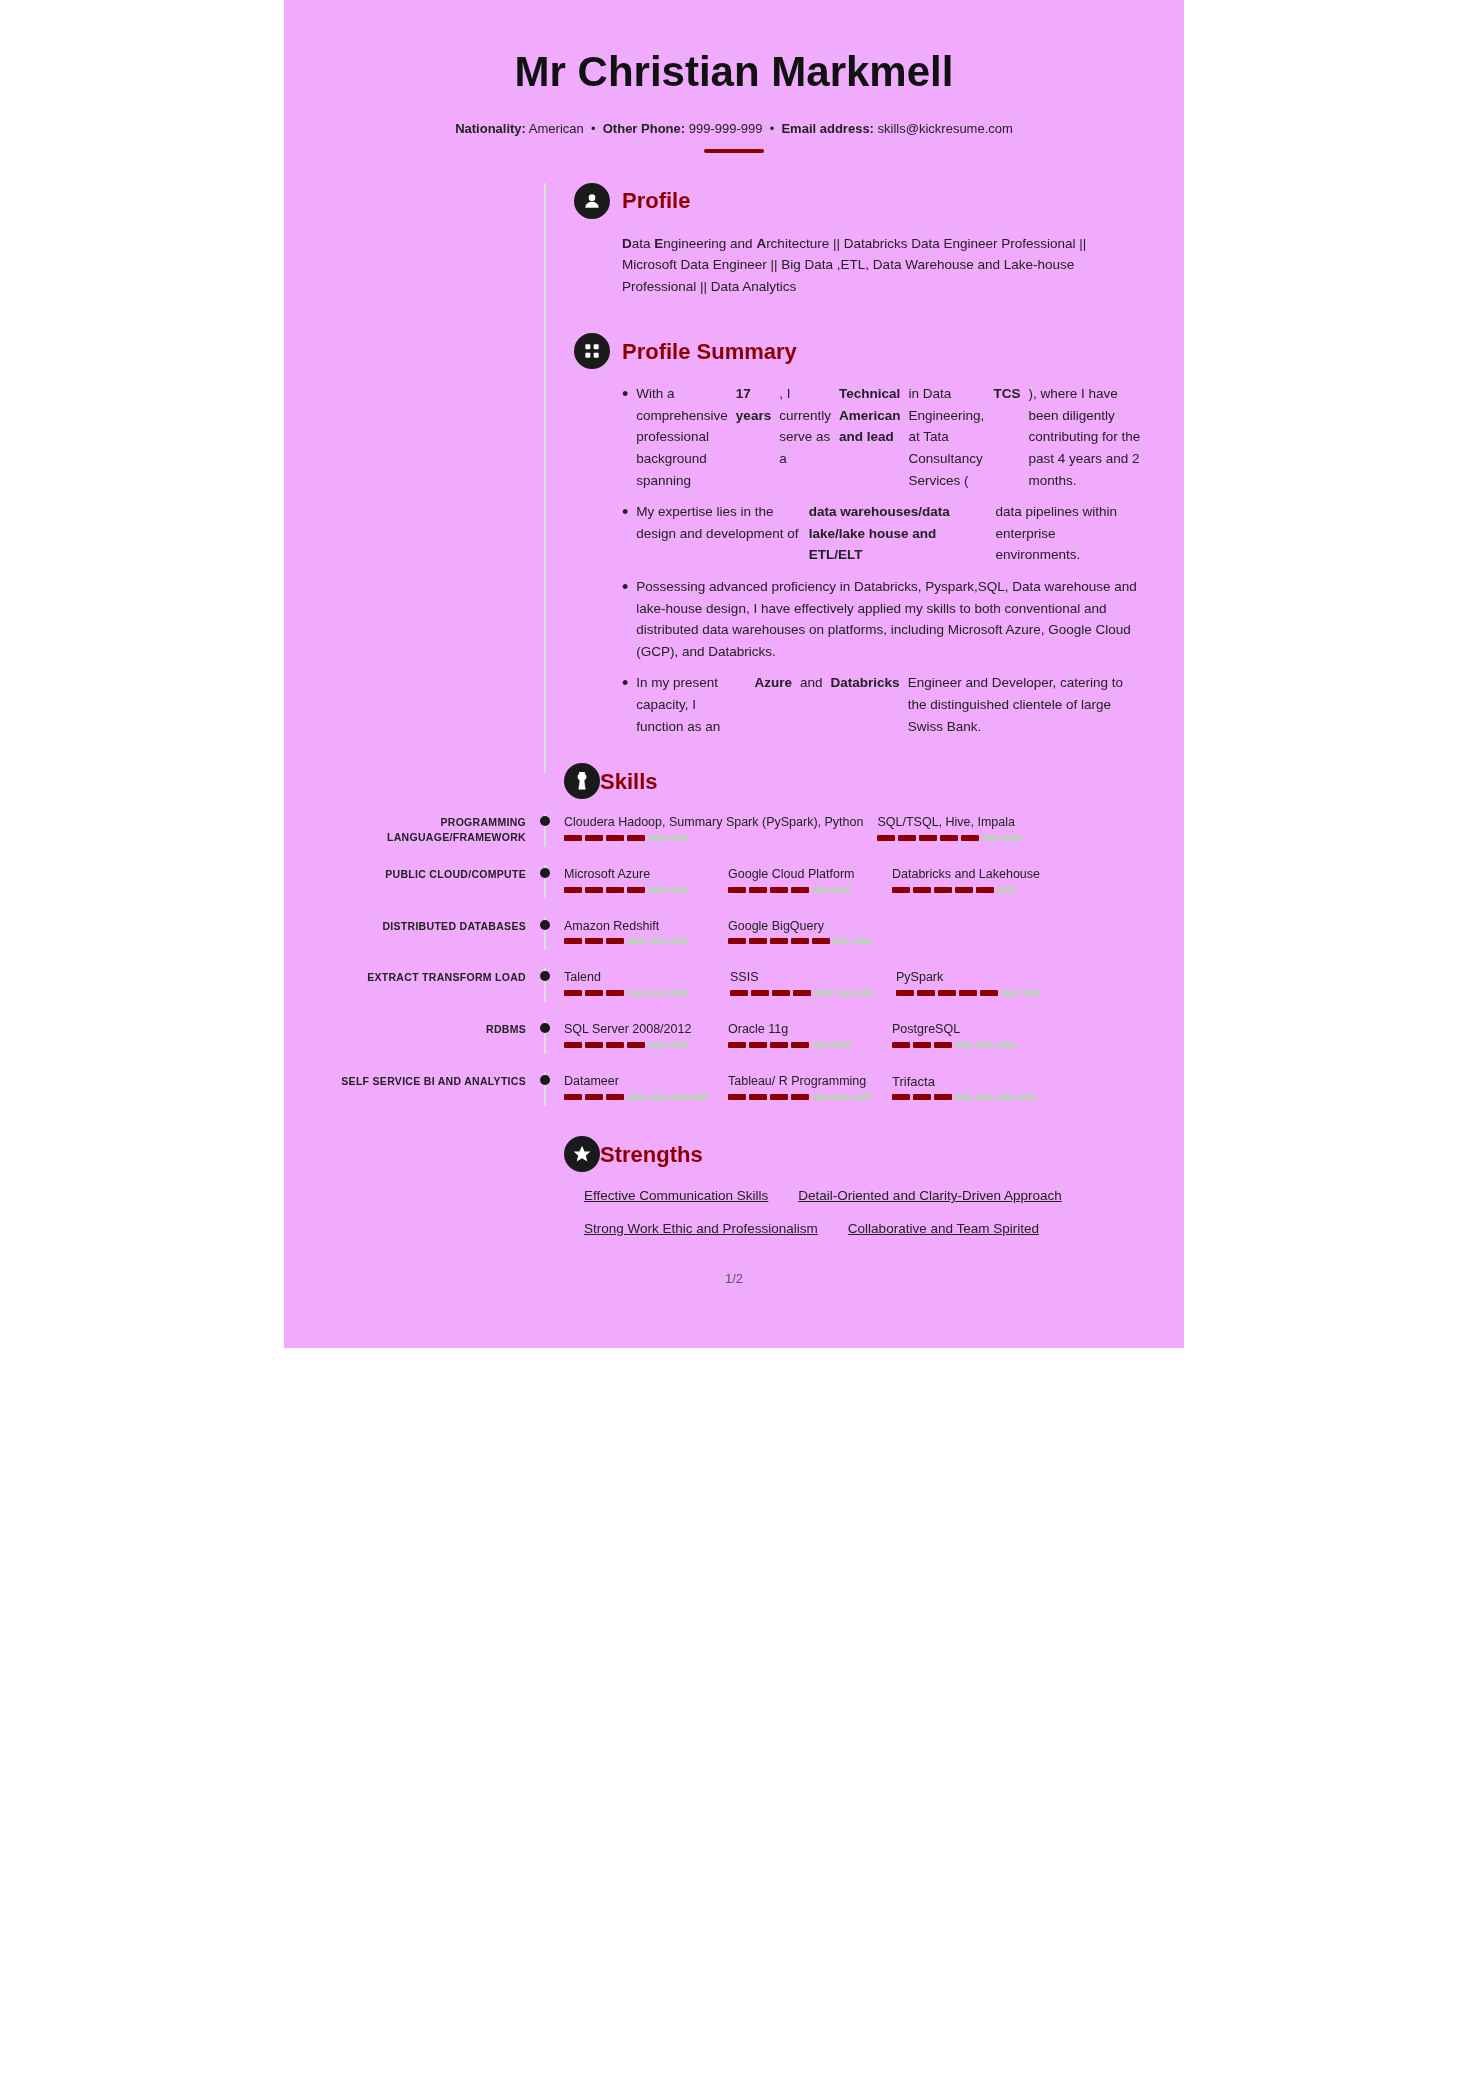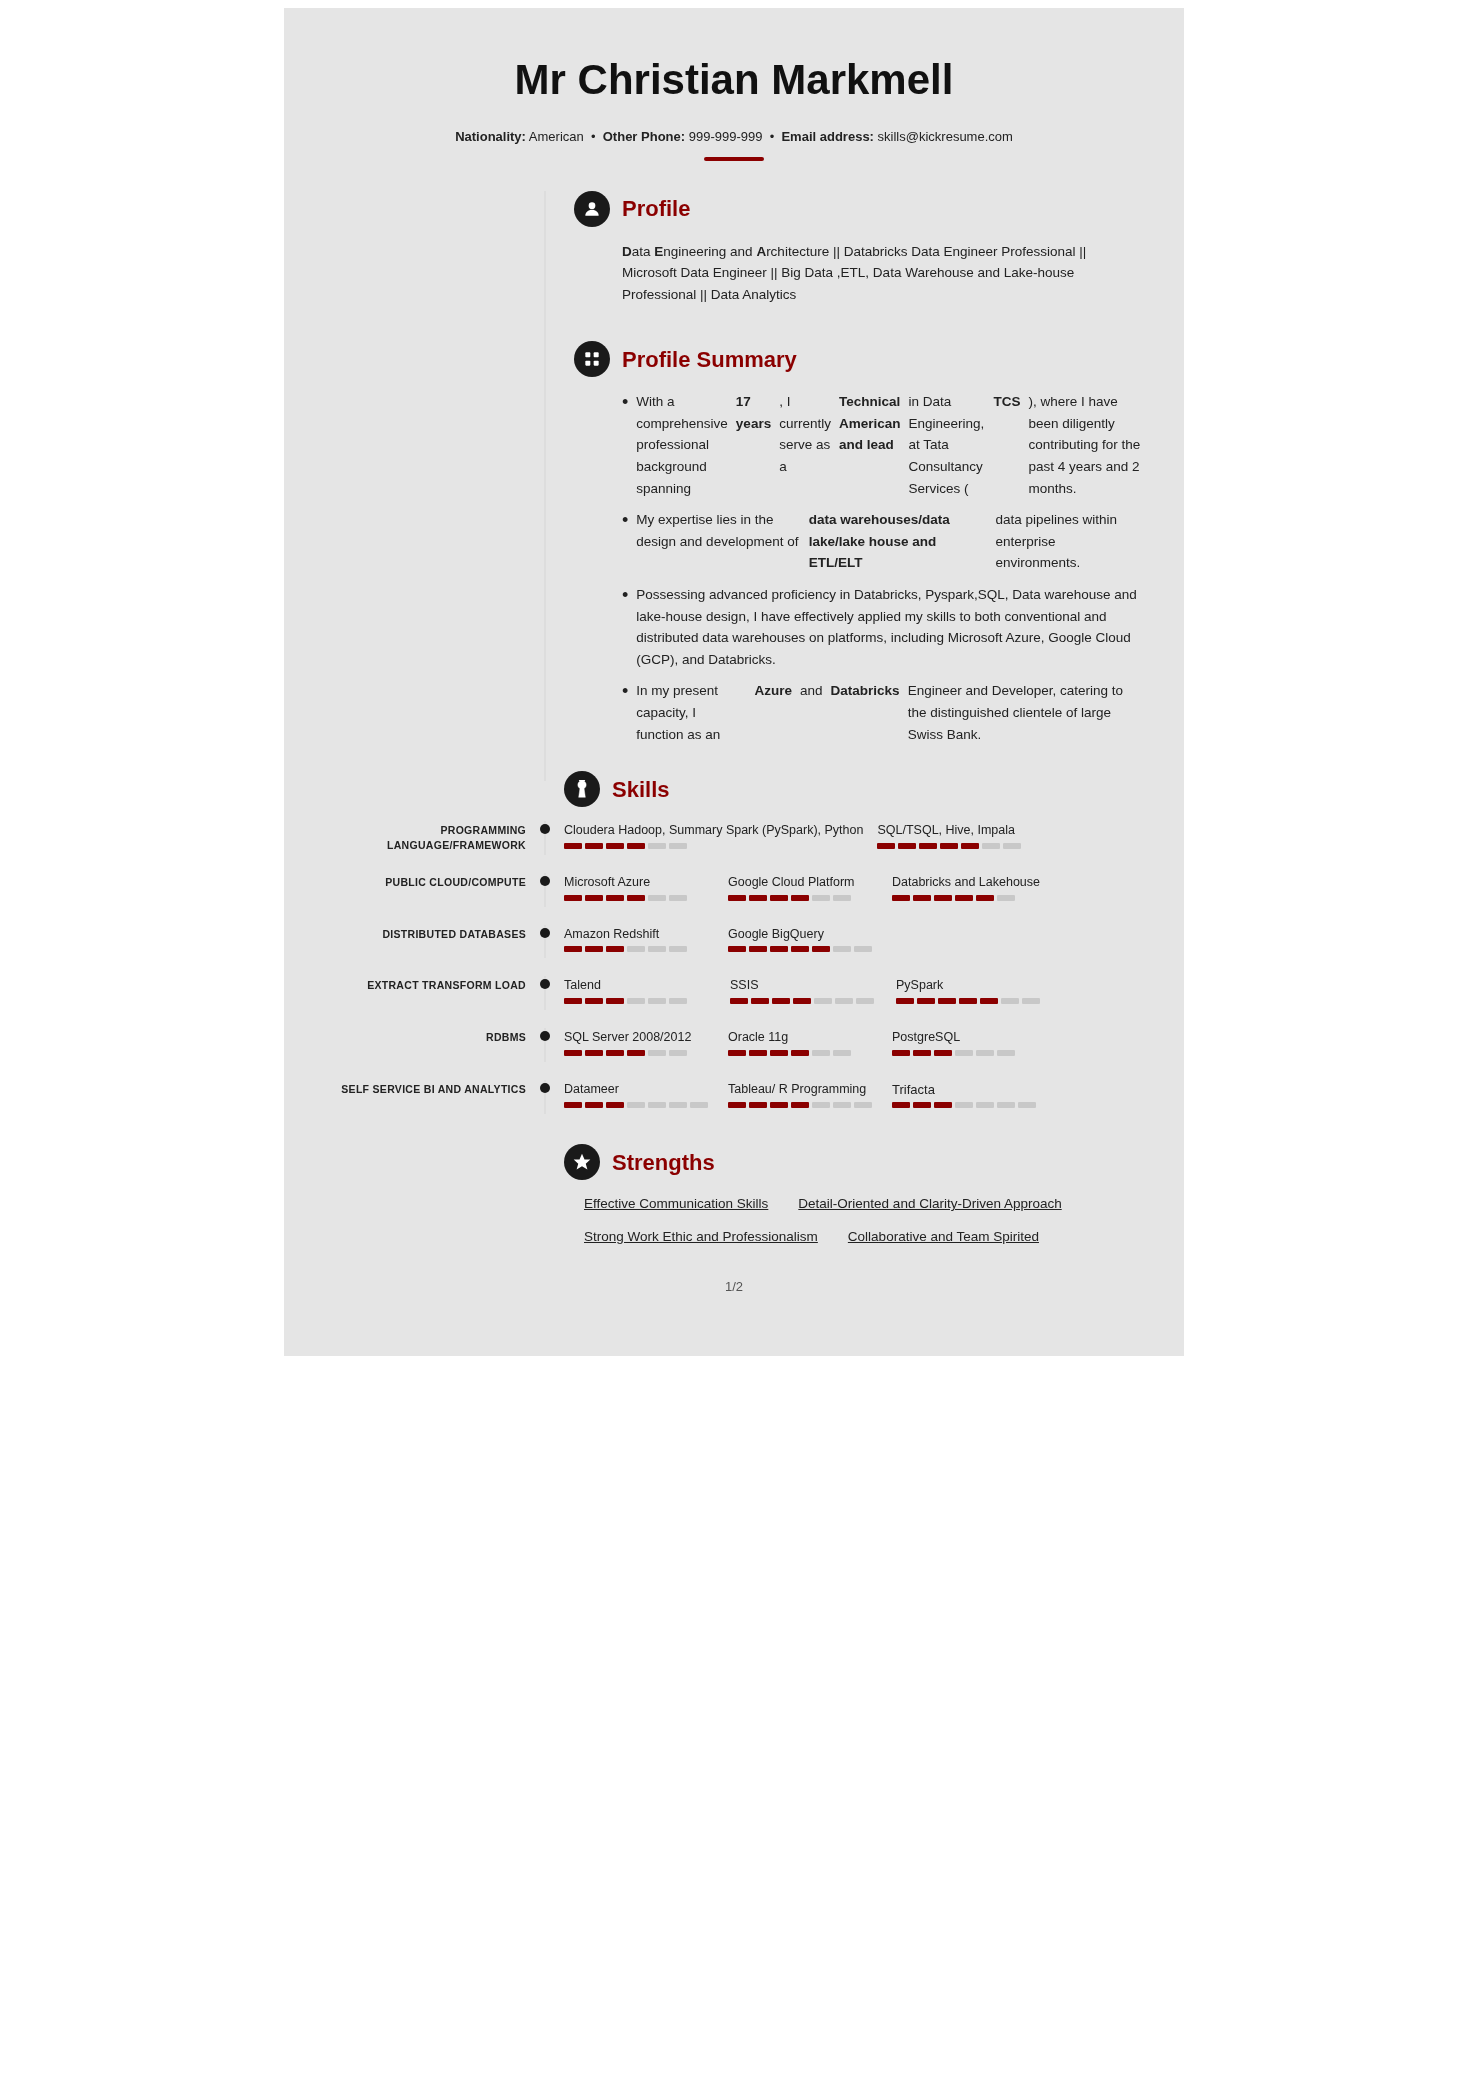--- a/index.html
+++ b/index.html
@@ -5,23 +5,23 @@
     * { box-sizing: border-box; margin: 0; padding: 0; }
     body {
       font-family: Arial, sans-serif;
       background: #fff;
       color: #222;
       font-size: 14px;
       line-height: 1.5;
     }
     .page {
       width: 900px;
-      margin: 8px auto;
+      margin: 0 auto;
       padding: 40px 40px 60px 40px;
-      background: #e5e5e5;
+      background: #f0abfc;
     }
     .header-name {
       text-align: center;
       font-size: 42px;
       font-weight: 900;
       color: #111;
       margin-bottom: 16px;
       font-family: Arial, sans-serif;
     }
     .header-meta {
@@ -98,21 +98,20 @@
     
     .page-footer {
       text-align: center;
       font-size: 13px;
       color: #555;
       margin-top: 30px;
     }
     .full-section-header {
       display: flex;
       align-items: center;
-      gap: 12px;
       margin-bottom: 14px;
       margin-left: 240px;
     }
   </style>
 </head>
 <body>
 
 <div class="page">
 
   <h1 class="header-name">Mr Christian Markmell</h1>

